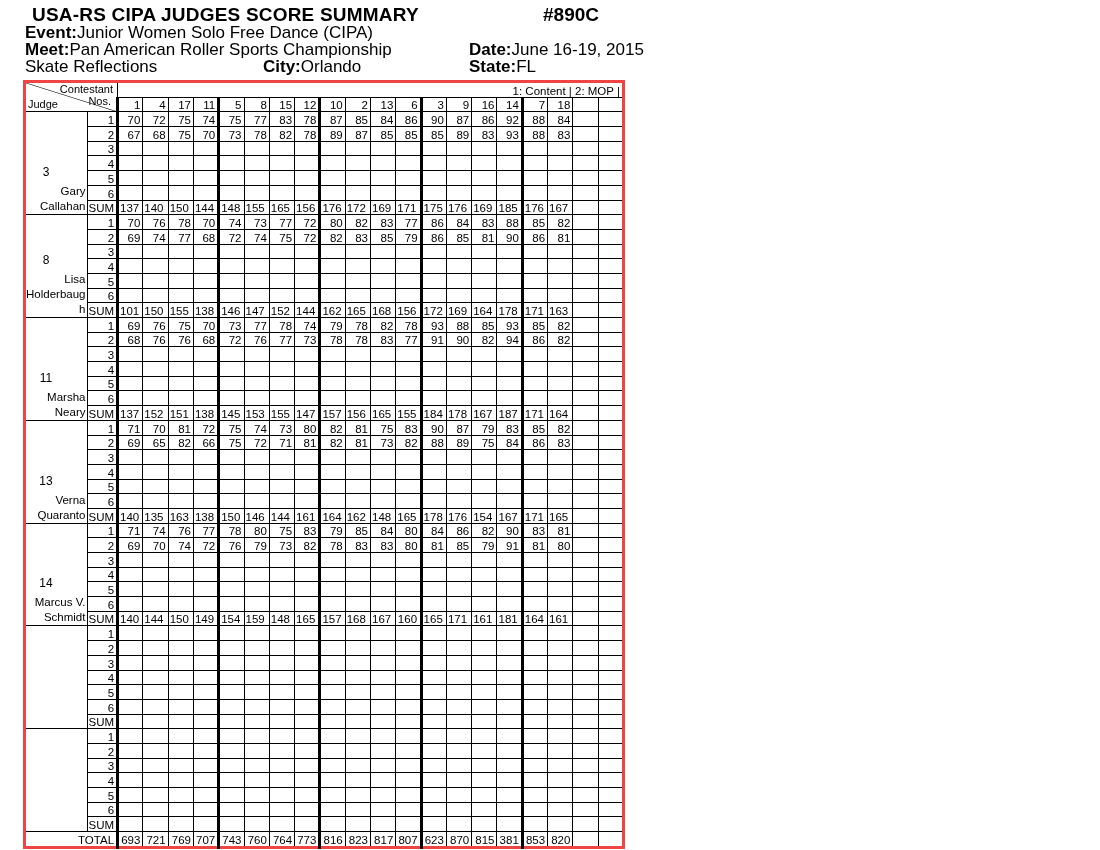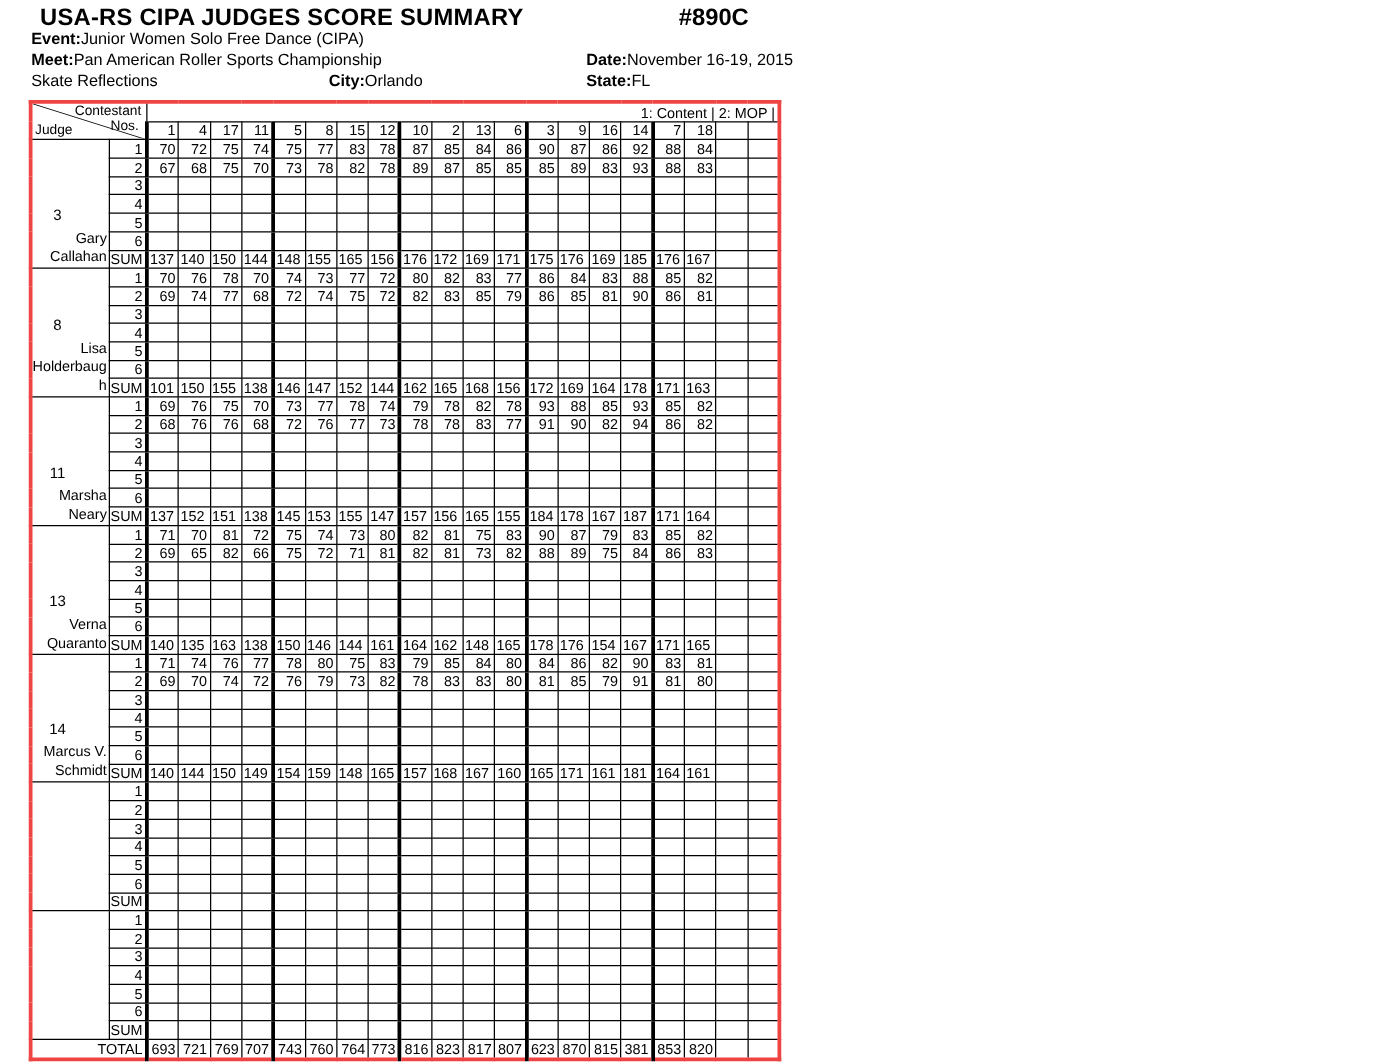--- a/index.html
+++ b/index.html
@@ -1,19 +1,19 @@
 <!DOCTYPE html>
 <html><head>
 <meta charset="utf-8">
 <style>
   html, body { margin:0; padding:0; background:#fff; }
   body { width:1100px; height:850px; position:relative; overflow:hidden; font-family:"Liberation Sans", sans-serif; color:#000; }
   .title { position:absolute; left:32px; top:4px; font-size:19px; font-weight:bold; letter-spacing:0.2px; }
   .docno { position:absolute; left:543px; top:4px; font-size:19px; font-weight:bold; }
-  .info { position:absolute; font-size:13px; white-space:nowrap; }
+  .info { position:absolute; font-size:17px; white-space:nowrap; }
   .info b { font-weight:bold; }
   table.grid { position:absolute; left:23px; top:80px; border-collapse:collapse; table-layout:fixed; border:3px solid #ef4444; }
   table.grid td { border:1px solid #000; padding:0; height:13.7px; font-size:11.5px; line-height:12px; text-align:right; padding-right:2px; overflow:hidden; white-space:nowrap; vertical-align:bottom; }
   td.thick { border-left:3px solid #000 !important; }
   td.judge { text-align:left; vertical-align:top; font-size:11px; padding-left:2px; border-right:1px solid #000; }
   td.judge .num { display:block; text-align:center; width:40px; margin-top:17px; margin-bottom:6px; font-size:12px; }
   td.judge .nm { display:block; line-height:15px; }
   td.rowno { text-align:right; padding-right:8px; font-size:11.5px; border-right:3px solid #000; }
   td.sumlbl { text-align:left; padding-left:2px; font-size:11.5px; border-right:3px solid #000; }
   td.hdr-corner { position:relative; text-align:left; vertical-align:top; font-size:11px; border-right:3px solid #000; }
@@ -27,21 +27,21 @@
   .c-judge { position:absolute; left:2px; bottom:1px; font-size:11px; }
 </style>
 </head>
 <body>
 
 <div class="title">USA-RS CIPA JUDGES SCORE SUMMARY</div>
 <div class="docno">#890C</div>
 
 <div class="info" style="left:25px;top:23px;"><b>Event:</b><span>Junior Women Solo Free Dance  (CIPA)</span></div>
 <div class="info" style="left:25px;top:40px;"><b>Meet:</b><span>Pan American Roller Sports Championship</span></div>
-<div class="info" style="left:469px;top:40px;"><b>Date:</b><span>November 16-19, 2015</span></div>
+<div class="info" style="left:469px;top:40px;"><b>Date:</b><span>June 16-19, 2015</span></div>
 <div class="info" style="left:25px;top:57px;">Skate Reflections</div>
 <div class="info" style="left:263px;top:57px;"><b>City:</b><span>Orlando</span></div>
 <div class="info" style="left:469px;top:57px;"><b>State:</b><span>FL</span></div>
 
 <table class="grid" id="grid">
   <colgroup>
     <col style="width:52px">
       <col style="width:28px">
     <col style="width:25.3px">
       <col style="width:25.3px">

